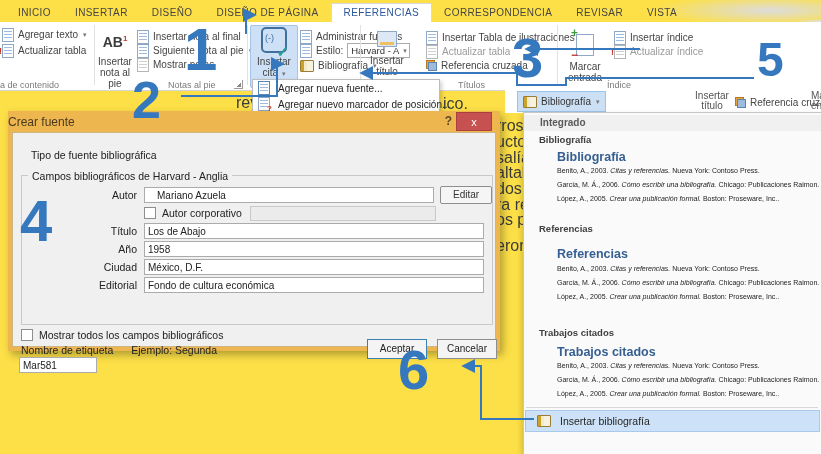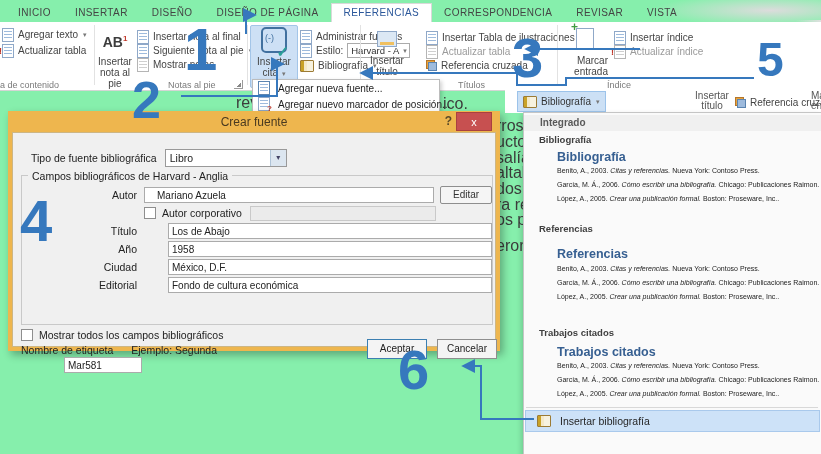--- a/index.html
+++ b/index.html
@@ -1,16 +1,16 @@
 <!DOCTYPE html>
 <html><head>
 <meta charset="utf-8">
 <style>
   html,body{margin:0;padding:0;background:#fff;}
-  #stage{position:relative;width:821px;height:454px;overflow:hidden;background:#86efac;
+  #stage{position:relative;width:821px;height:454px;overflow:hidden;background:#fde047;
          font-family:"Liberation Sans",sans-serif;color:#444;-webkit-font-smoothing:antialiased;}
   .abs{position:absolute;}
   
   #tabs{left:6px;top:3px;display:flex;gap:0;height:20px;align-items:center;}
   .tab{font-size:10px;letter-spacing:.4px;color:#444;padding:3px 12px 4px 12px;white-space:nowrap;}
   .tab.active{color:#2B579A;background:#fff;border:1px solid #d9d9d9;border-bottom:1px solid #fff;}
   
   #ribbon{left:0;top:22px;width:821px;height:68px;background:#fff;border-bottom:1px solid #d5d5d5;}
   .vsep{position:absolute;top:3px;width:1px;height:60px;background:#e2e2e2;}
   .sbtn{position:absolute;display:flex;align-items:center;gap:4px;font-size:10px;color:#444;white-space:nowrap;height:13px;}
@@ -61,48 +61,48 @@
   .gal-name{position:absolute;left:15px;font-size:9.5px;font-weight:bold;color:#404040;}
   .gal-title{position:absolute;left:33px;font-size:12.5px;font-weight:bold;color:#365F91;}
   .gal-cite{position:absolute;left:33px;font-size:7px;color:#222;white-space:nowrap;}
   .gal-cite i{font-style:italic;}
   #gal-divider{position:absolute;left:2px;top:294px;width:292px;height:1px;background:#d8d8d8;}
   #gal-insert{position:absolute;left:1px;top:297px;width:295px;height:22px;background:#cde2f8;border:1px solid #a9c9ec;
               display:flex;align-items:center;gap:9px;padding-left:11px;font-size:10.5px;color:#262626;box-sizing:border-box;}
   #gal-save{position:absolute;left:33px;top:325px;font-size:10.5px;color:#a6a6a6;white-space:nowrap;}
   
   #dialog{left:8px;top:111px;width:492px;height:240px;background:#eeb64e;box-shadow:3px 4px 8px rgba(0,0,0,.3);z-index:4;}
-  #dlg-title{position:absolute;left:0;top:0;width:100%;height:21px;text-align:center;font-size:12px;color:#4a3a20;line-height:22px;}
+  #dlg-title{position:absolute;left:0;top:0;width:100%;height:21px;font-size:12px;color:#4a3a20;line-height:22px;}
   #dlg-help{position:absolute;right:48px;top:3px;font-size:12px;font-weight:bold;color:#5a4a28;}
   #dlg-close{position:absolute;right:8px;top:1px;width:36px;height:19px;background:#c75050;color:#fff;
              text-align:center;line-height:18px;font-size:11px;border:1px solid #a94040;box-sizing:border-box;}
   #dlg-body{position:absolute;left:4px;top:21px;right:4px;bottom:4px;background:#f0f0f0;border:1px solid #cdb684;box-sizing:border-box;}
   .dlg-row{display:flex;align-items:center;}
   #tipo-row{position:absolute;left:18px;top:16px;}
   #tipo-row label{font-size:10.5px;color:#222;margin-right:8px;}
   .selectbox{display:inline-flex;align-items:center;background:#fff;border:1px solid #999;height:16px;width:120px;font-size:10.5px;color:#222;}
   .selectbox .val{flex:1;padding-left:4px;}
   .selectbox .dd{width:15px;height:100%;background:#dce6f0;border-left:1px solid #b0c4d8;text-align:center;font-size:8px;color:#446;line-height:16px;}
   #fieldset{position:absolute;left:8px;top:42px;width:470px;height:148px;border:1px solid #c9c9c9;}
   #legend{position:absolute;left:6px;top:-6px;background:#f0f0f0;padding:0 4px;font-size:10.5px;color:#222;}
   .frow{display:flex;align-items:center;height:18px;margin-top:0;}
   .frow .flabel{width:115px;text-align:right;padding-right:7px;font-size:10.5px;color:#222;flex:none;}
   .tinput{background:#fff;border:1px solid #ababab;height:14px;font-size:10px;color:#222;padding:0 3px;font-family:"Liberation Sans",sans-serif;}
-  #fields-rows .tinput{width:332px;margin-left:24px;}
+  #fields-rows .tinput{width:332px;}
   #autor-input{width:274px;padding-left:12px;}
   #editar-btn{margin-left:6px;width:50px;height:16px;background:#f5f5f5;border:1px solid #8e8e8e;border-radius:2px;
               font-size:10px;color:#333;text-align:center;line-height:15px;}
   .checkbox{display:inline-block;width:10px;height:10px;background:#fff;border:1px solid #8e8e8e;flex:none;}
   #corp-row .clabel{font-size:10.5px;color:#222;margin:0 8px 0 6px;}
   #corp-input{width:178px;background:#ebebeb;border:1px solid #c9c9c9;height:13px;}
   #mostrar-row{position:absolute;left:8px;top:196px;display:flex;align-items:center;}
   #mostrar-row .clabel{font-size:10.5px;color:#222;margin-left:6px;}
   #etiq-labels{position:absolute;left:8px;top:211px;font-size:10.5px;color:#222;}
   #etiq-labels span{margin-right:18px;}
-  #etiq-input{position:absolute;left:6px;top:224px;width:70px;margin-left:45px;}
+  #etiq-input{position:absolute;left:6px;top:224px;width:70px;}
   #btn-aceptar{position:absolute;left:354px;top:206px;width:58px;height:18px;background:#f4f4f4;border:1px solid #3c7fb1;
                font-size:10px;color:#222;text-align:center;line-height:17px;}
   #btn-cancelar{position:absolute;left:424px;top:206px;width:58px;height:18px;background:#f4f4f4;border:1px solid #8e8e8e;
                 font-size:10px;color:#222;text-align:center;line-height:17px;}
   
   .annum{position:absolute;color:#3678BD;font-weight:bold;z-index:6;line-height:1;font-family:"Liberation Sans",sans-serif;}
   #anno-svg{position:absolute;left:0;top:0;width:821px;height:454px;z-index:5;pointer-events:none;}
   
   #blur1{left:650px;top:0;width:171px;height:26px;background:radial-gradient(ellipse at 70% 40%,#dcdcdc 0%,rgba(220,220,220,0) 70%);}
   #blur2{left:796px;top:20px;width:25px;height:68px;background:linear-gradient(90deg,rgba(227,227,227,0),#e0e0e0);}
@@ -205,21 +205,21 @@
       <span class="dicon grey"></span>
       <span>Actualizar tabla</span>
     </div>
     <div class="sbtn" style="left:426px;top:37px;">
       <span class="refxicon"></span>
       <span>Referencia cruzada</span>
     </div>
     <div class="glabel" style="left:458px;top:58px;">Títulos</div>
     <div class="vsep" style="left:557px;"></div>
 
-    <div class="bigbtn" style="left:562px;top:3px;text-align:right;">
+    <div class="bigbtn" style="left:562px;top:9px;">
       <div class="bicon-wrap">
           <span class="marcicon"></span>
         </div>
       <div>Marcar</div>
       <div>entrada</div>
     </div>
     <div class="sbtn" style="left:614px;top:9px;">
       <span class="dicon"></span>
       <span>Insertar índice</span>
     </div>
@@ -306,24 +306,20 @@
     </div>
   </div>
 
   <div class="abs" id="dialog">
     <div id="dlg-title">Crear fuente</div>
     <div id="dlg-help">?</div>
     <div id="dlg-close">x</div>
     <div id="dlg-body">
       <div class="dlg-row" id="tipo-row">
         <label>Tipo de fuente bibliográfica</label>
-        <span class="selectbox">
-          <span class="val">Libro</span>
-          <span class="dd">▾</span>
-        </span>
       </div>
       <div id="fieldset">
         <div id="legend">Campos bibliográficos de Harvard - Anglia</div>
         <div style="padding-top:10px;">
           <div class="frow">
             <span class="flabel">Autor</span>
             <input class="tinput" id="autor-input" readonly="" value="Mariano Azuela" style="">
             <span id="editar-btn">Editar</span>
           </div>
           <div class="frow" id="corp-row">

